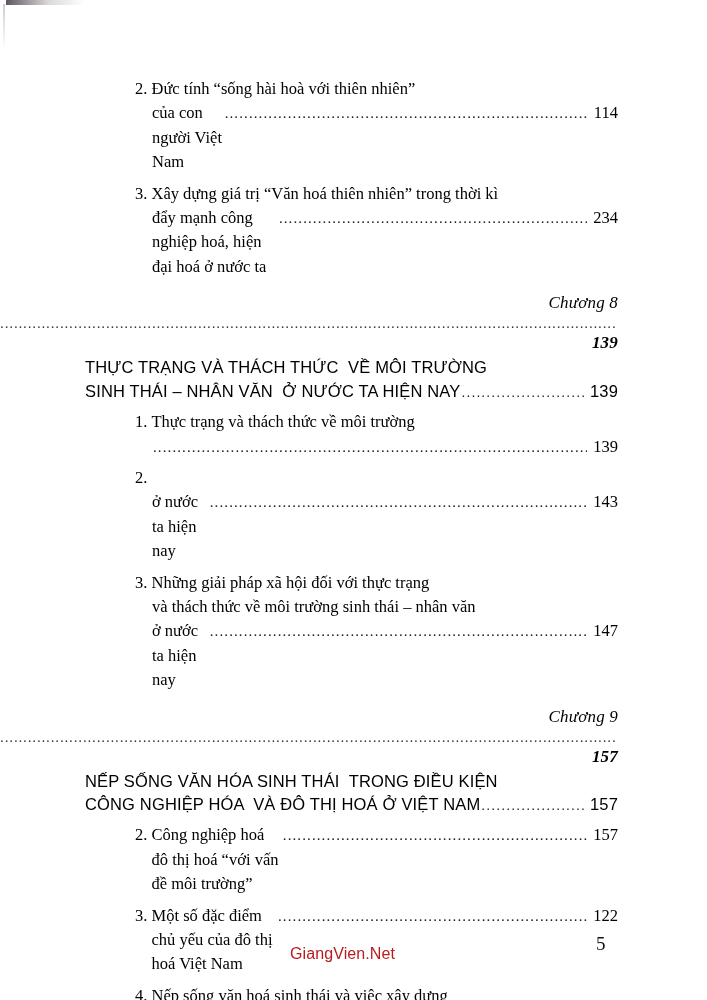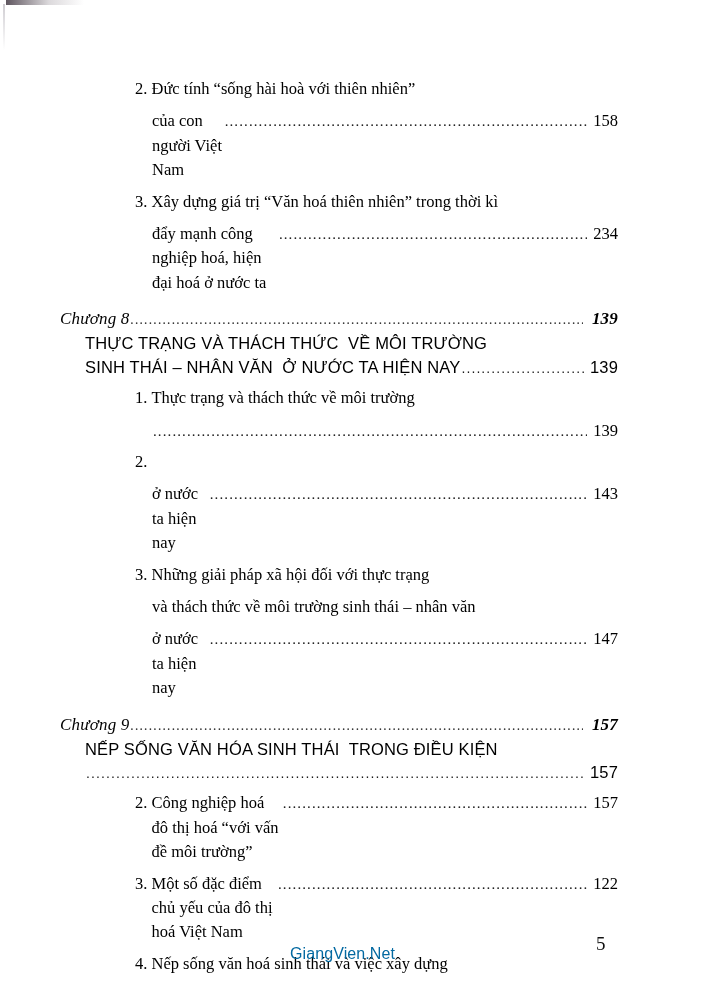--- a/index.html
+++ b/index.html
@@ -51,20 +51,21 @@
     left: 60px;
     top: 70px;
     width: 558px;   
   }
 
   
   .row {
     display: flex;
     align-items: flex-end;
     width: 100%;
+    flex-direction: column;
   }
   .row .txt { white-space: pre; }
   .leader {
     flex: 1 1 auto;
     overflow: hidden;
     white-space: nowrap;
     margin: 0 1px;
     min-width: 6px;
   }
   .leader::after {
@@ -120,21 +121,21 @@
   .entry {
     margin-top: 7px;
     margin-left: 75px;      
     font-size: 16.5px;
     line-height: 1.48;
   }
   .entry .ln {
     display: flex;
     align-items: baseline;
   }
-  .entry .ln.cont { margin-left: 17px; margin-top: 8px; }  
+  .entry .ln.cont { margin-left: 17px; }  
   .entry .num { white-space: pre; }
   .entry .pg { min-width: 30px; }
 
   
   .watermark {
     position: absolute;
     left: 290px;
     top: 945px;
     font-family: "Liberation Sans", "DejaVu Sans", sans-serif;
     font-size: 16px;
@@ -161,21 +162,21 @@
   <div class="toc" id="toc">
       <div class="entry">
         <div class="ln">
           <span class="num">2.</span>
           <span class="txt" style="white-space:pre"> </span>
           <span class="txt">Đức tính “sống hài hoà với thiên nhiên”</span>
         </div>
         <div class="ln cont">
           <span class="txt">của con người Việt Nam</span>
           <span class="leader"></span>
-          <span class="pg">158</span>
+          <span class="pg">114</span>
         </div>
       </div>
       <div class="entry">
         <div class="ln">
           <span class="num">3.</span>
           <span class="txt" style="white-space:pre"> </span>
           <span class="txt">Xây dựng giá trị “Văn hoá thiên nhiên” trong thời kì</span>
         </div>
         <div class="ln cont">
           <span class="txt">đẩy mạnh công nghiệp hoá, hiện đại hoá ở nước ta</span>
@@ -238,20 +239,21 @@
       <div class="row chapter-line">
         <span class="txt">Chương 9</span>
         <span class="leader"></span>
         <span class="pg">157</span>
       </div>
       <div class="chapter-title">
         <div class="title-line">
           <span class="title-plain">NẾP SỐNG VĂN HÓA SINH THÁI  TRONG ĐIỀU KIỆN</span>
         </div>
         <div class="title-line">
+          <span class="title-plain">CÔNG NGHIỆP HÓA  VÀ ĐÔ THỊ HOÁ Ở VIỆT NAM</span>
           <span class="leader"></span>
           <span class="pg">157</span>
         </div>
       </div>
       <div class="entry">
         <div class="ln">
           <span class="num">2.</span>
           <span class="txt" style="white-space:pre"> </span>
           <span class="txt">Công nghiệp hoá đô thị hoá “với vấn đề môi trường”</span>
           <span class="leader"></span>
@@ -269,16 +271,16 @@
       </div>
       <div class="entry">
         <div class="ln">
           <span class="num">4.</span>
           <span class="txt" style="white-space:pre"> </span>
           <span class="txt">Nếp sống văn hoá sinh thái và việc xây dựng</span>
         </div>
       </div>
     </div>
 
-  <div class="watermark" style="color: #0369a1;">GiangVien.Net</div>
+  <div class="watermark" style="color: #b91c1c;">GiangVien.Net</div>
 
   <div class="page-number">5</div>
 </div>
 
 </body></html>

